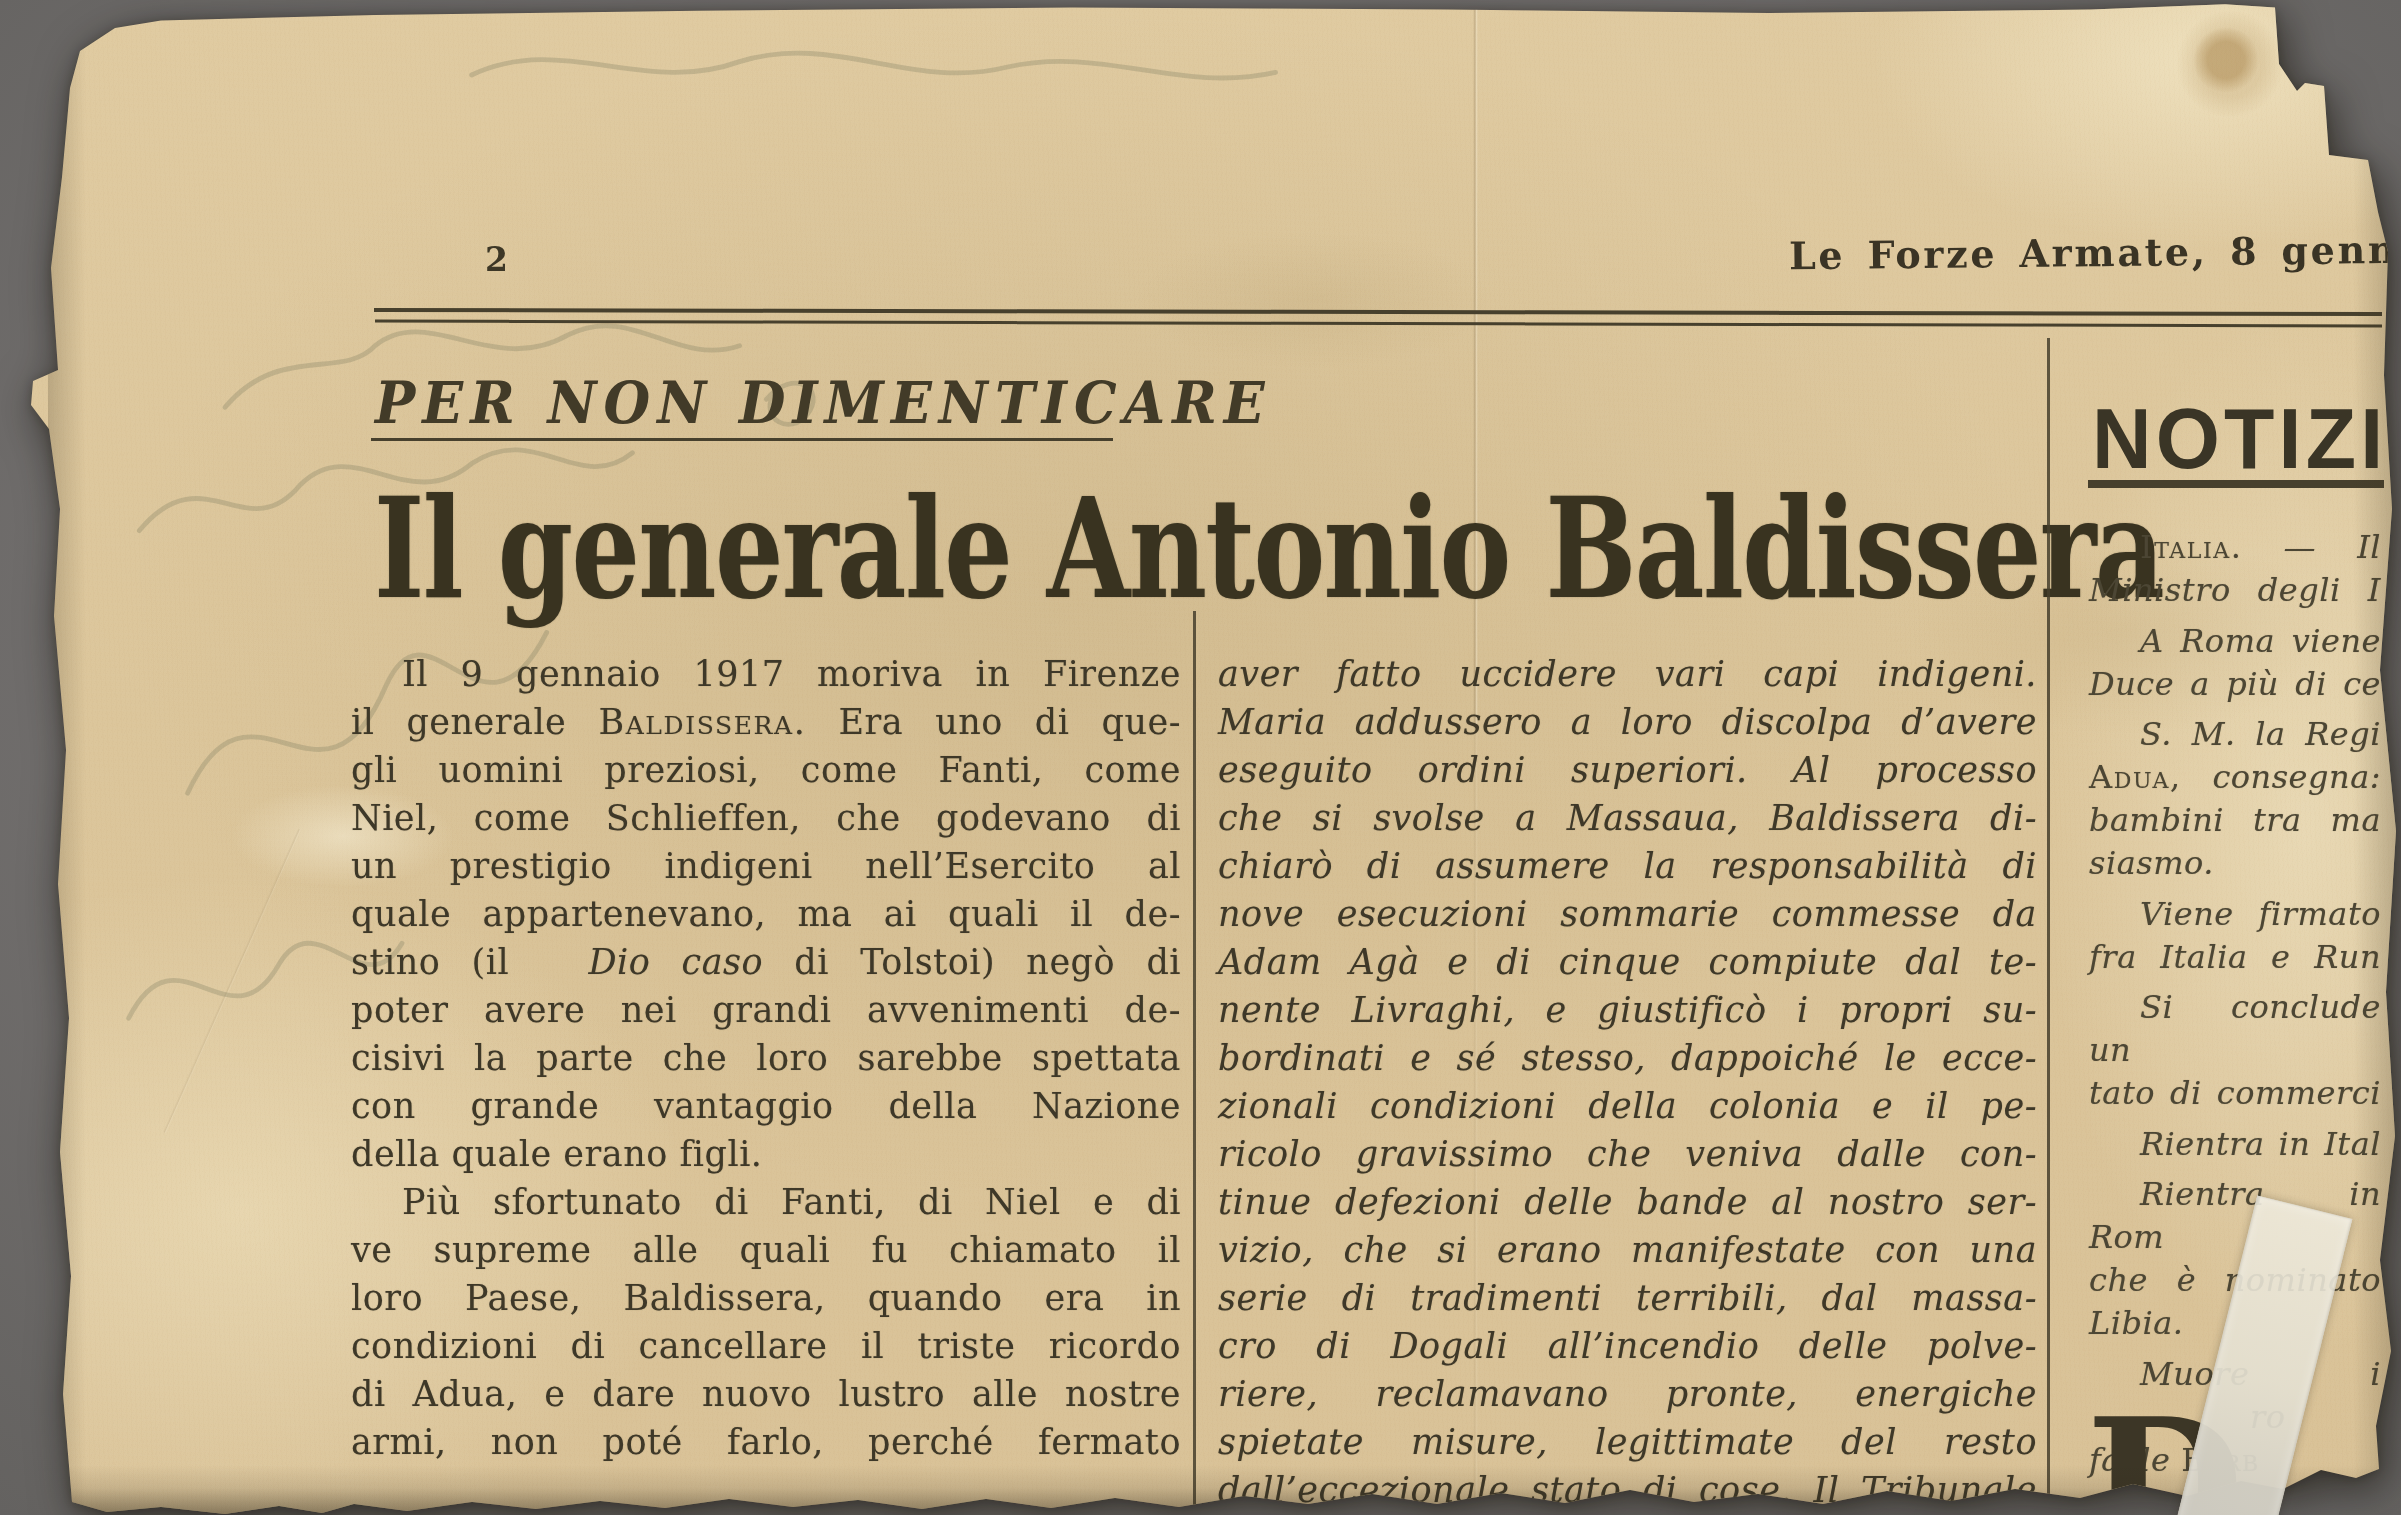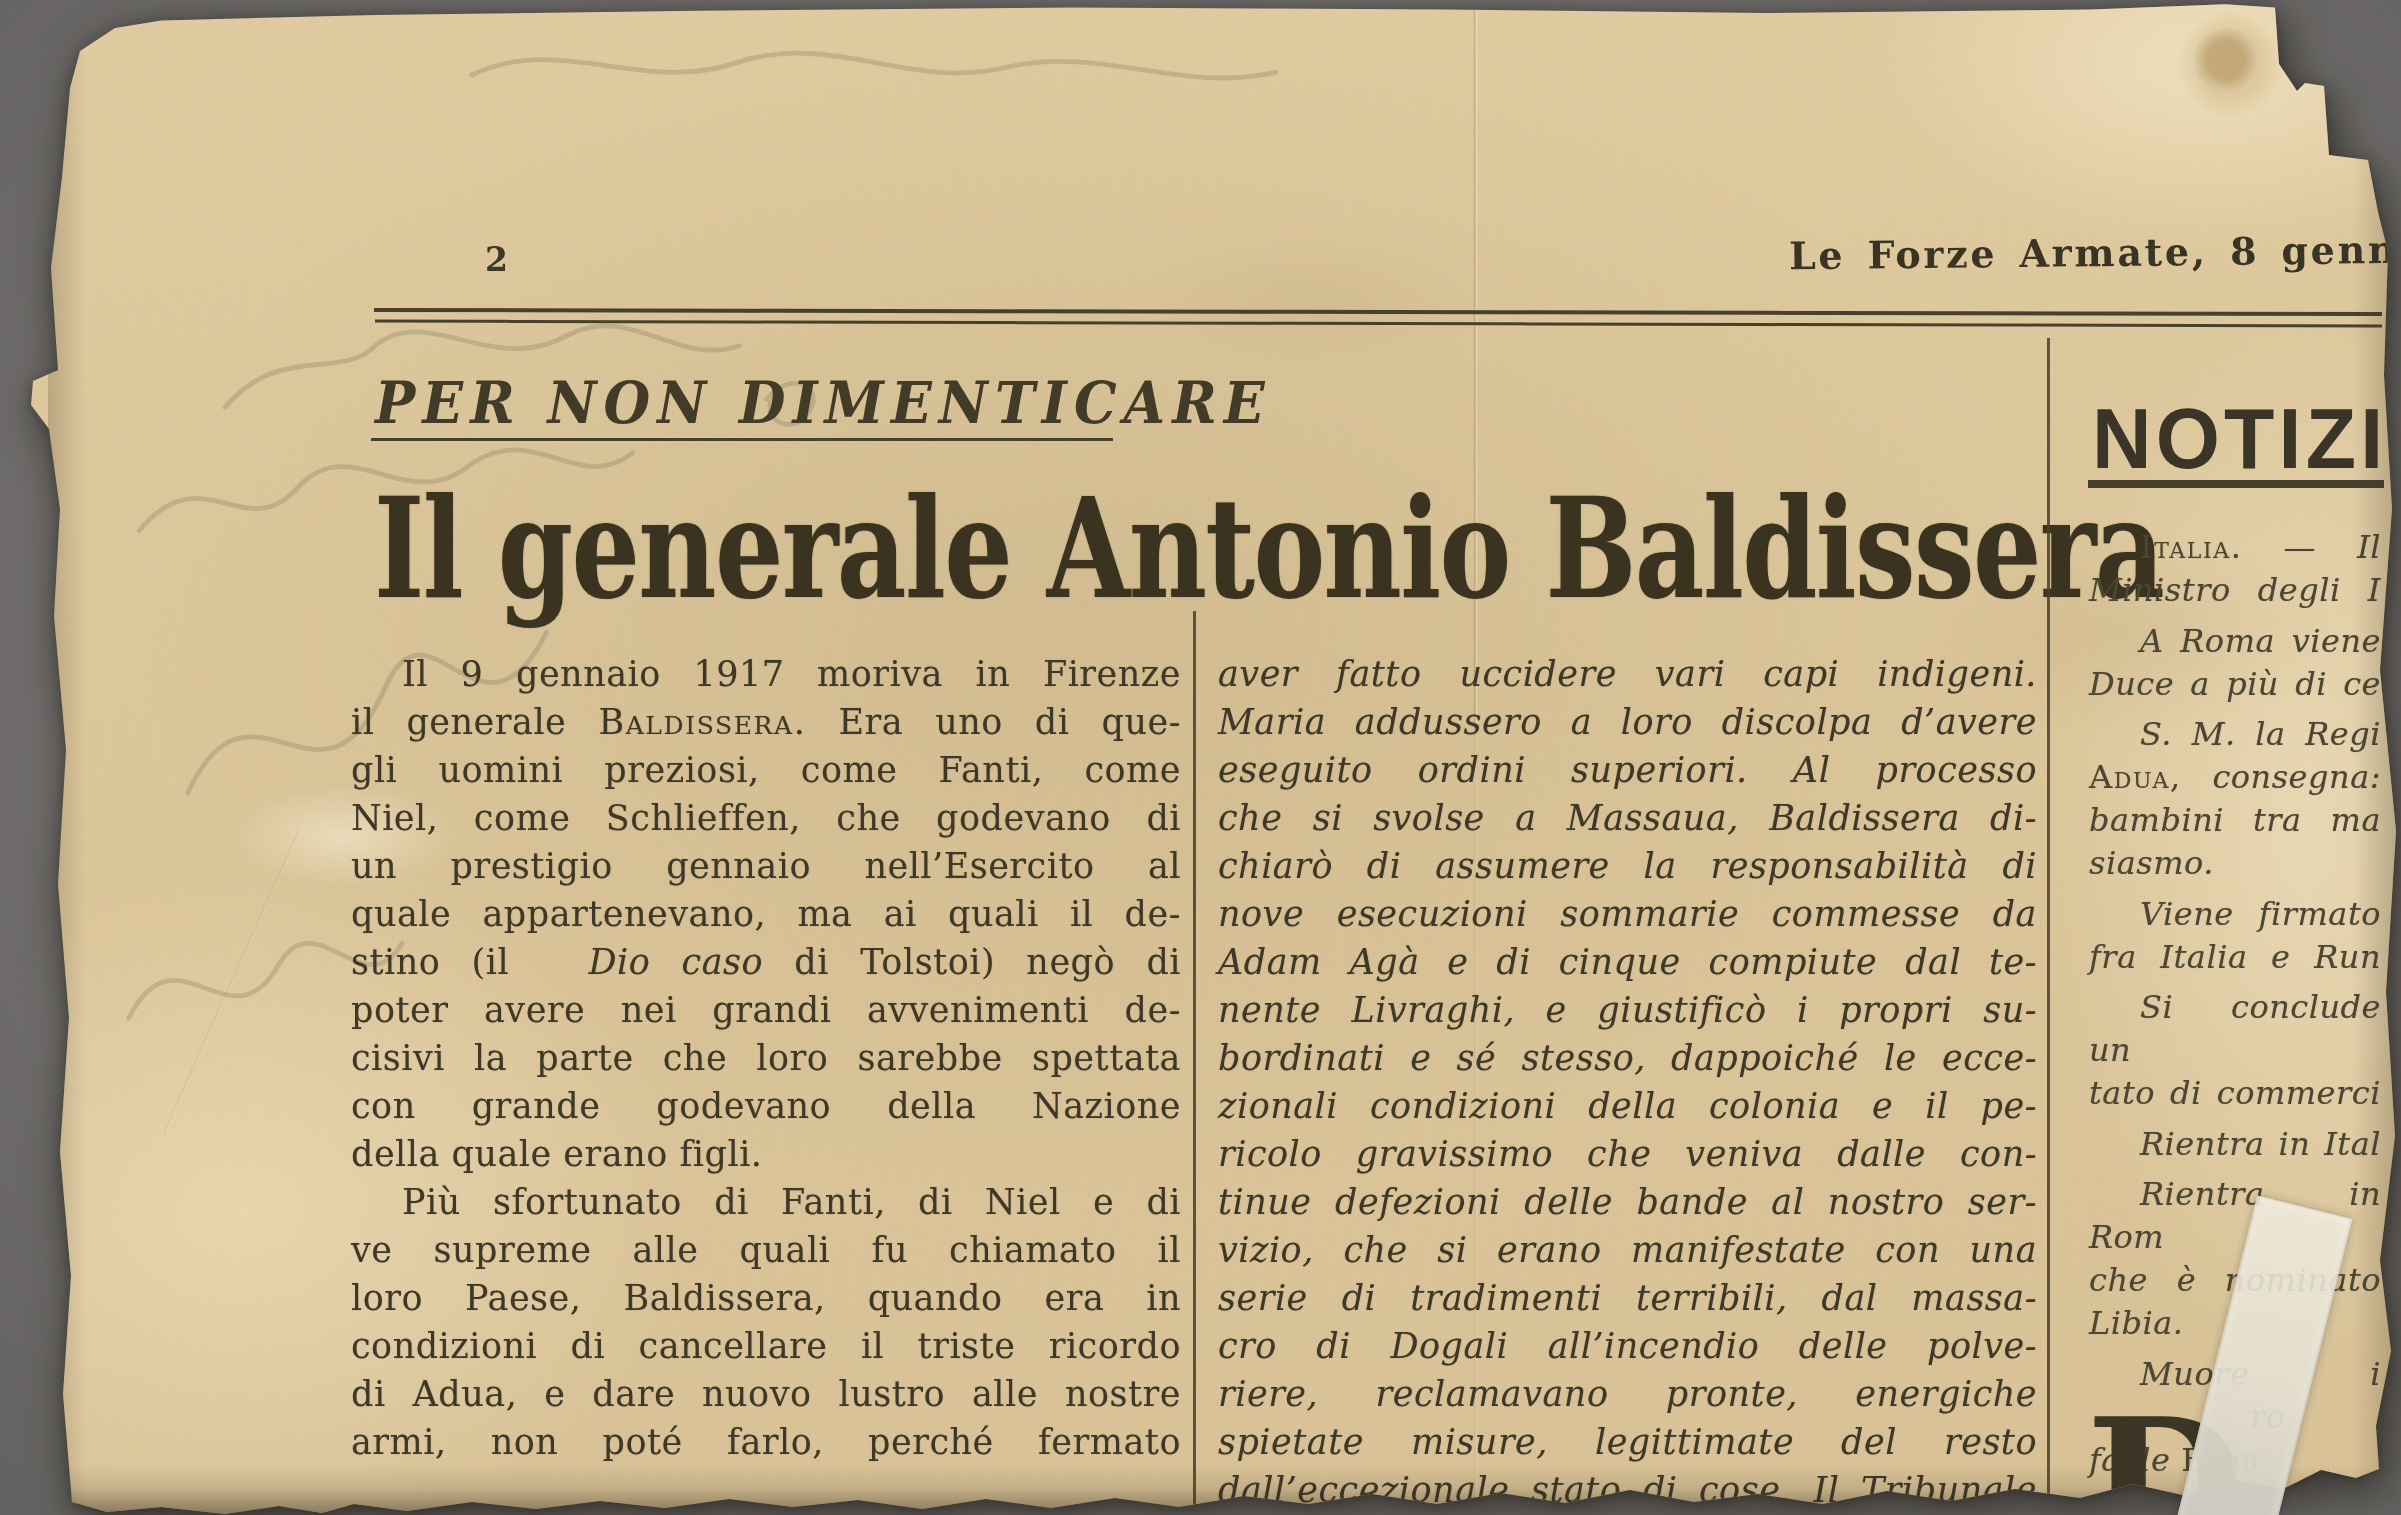--- a/index.html
+++ b/index.html
@@ -105,26 +105,26 @@
       <div class="headline">Il generale Antonio Baldissera</div>
 
       <div class="rule" style="left:1193px;top:611px;width:2.7px;height:906px;opacity:.85;"></div>
       <div class="rule" style="left:2047px;top:338px;width:2.7px;height:1169px;opacity:.85;"></div>
 
       <div id="col-left" class="bodycol">
           <div class="tline indent"><span>Il 9 gennaio 1917 moriva in Firenze</span></div>
           <div class="tline"><span>il generale </span><span class="sc">Baldissera.</span><span> Era uno di que-</span></div>
           <div class="tline"><span>gli uomini preziosi, come Fanti, come</span></div>
           <div class="tline"><span>Niel, come Schlieffen, che godevano di</span></div>
-          <div class="tline"><span>un prestigio gennaio nell’Esercito al</span></div>
+          <div class="tline"><span>un prestigio indigeni nell’Esercito al</span></div>
           <div class="tline"><span>quale appartenevano, ma ai quali il de-</span></div>
           <div class="tline"><span>stino (il </span><span class="i">Dio caso</span><span> di Tolstoi) negò di</span></div>
           <div class="tline"><span>poter avere nei grandi avvenimenti de-</span></div>
           <div class="tline"><span>cisivi la parte che loro sarebbe spettata</span></div>
-          <div class="tline"><span>con grande godevano della Nazione</span></div>
+          <div class="tline"><span>con grande vantaggio della Nazione</span></div>
           <div class="tline lastline"><span>della quale erano figli.</span></div>
           <div class="tline indent"><span>Più sfortunato di Fanti, di Niel e di</span></div>
           <div class="tline"><span>ve supreme alle quali fu chiamato il</span></div>
           <div class="tline"><span>loro Paese, Baldissera, quando era in</span></div>
           <div class="tline"><span>condizioni di cancellare il triste ricordo</span></div>
           <div class="tline"><span>di Adua, e dare nuovo lustro alle nostre</span></div>
           <div class="tline partial"><span>armi, non poté farlo, perché fermato</span></div>
         </div>
       <div id="col-mid" class="bodycol">
           <div class="tline"><span>aver fatto uccidere vari capi indigeni.</span></div>

